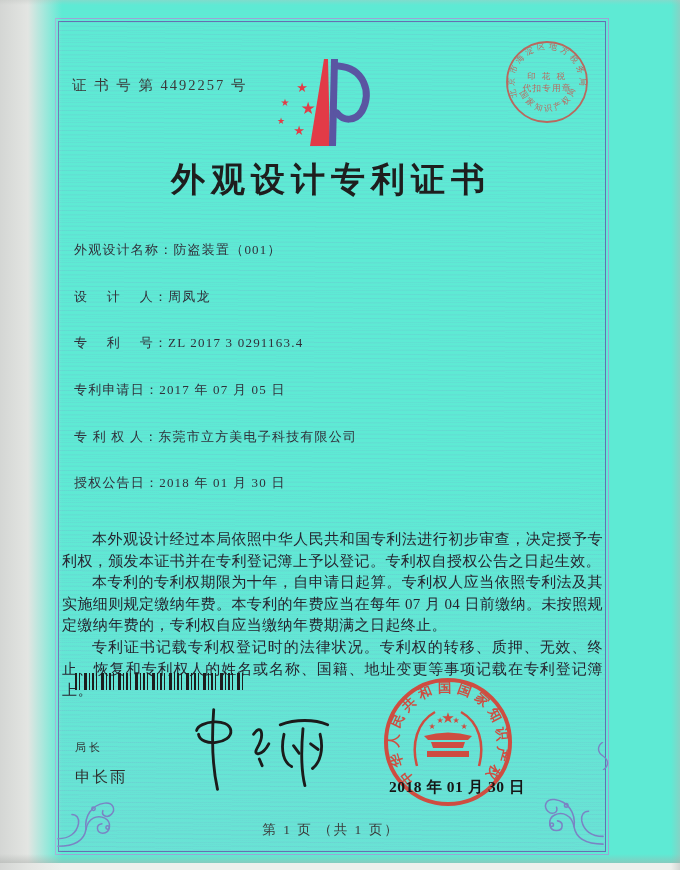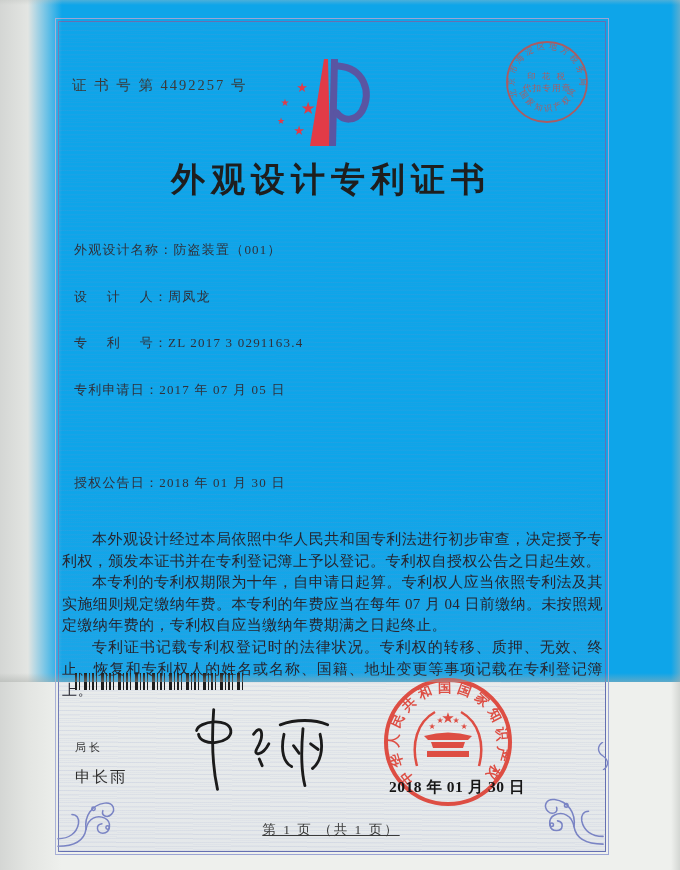--- a/index.html
+++ b/index.html
@@ -1,17 +1,17 @@
 <!DOCTYPE html>
 <html><head>
 <meta charset="utf-8">
 <style>
   html,body{margin:0;padding:0;width:680px;height:870px;overflow:hidden;
     background:#eef0ed;font-family:"Liberation Serif","DejaVu Serif",serif;}
-  #scan{position:relative;width:680px;height:682px;background:#0ea5e9;}
+  #scan{position:relative;width:680px;height:863px;background:#5eead4;}
   .abs{position:absolute;}
   
   #frame{left:58px;top:21px;width:546px;height:829px;
     border:1px solid #6570b2;outline:1px solid #9ba4d4;outline-offset:2px;
     background-image:
       repeating-linear-gradient(0deg, rgba(125,140,200,0.10) 0 1px, rgba(125,140,200,0) 1px 4px),
       repeating-linear-gradient(1.5deg, rgba(125,140,200,0.06) 0 1px, rgba(125,140,200,0) 1px 5px),
       linear-gradient(180deg, rgba(255,255,255,0) 55%, rgba(170,182,215,0.14) 100%);}
   #cert-no{left:72px;top:76px;font-size:14.5px;letter-spacing:2px;color:#3a3a3a;}
   #title{left:58px;top:157px;width:546px;text-align:center;font-size:34px;
@@ -22,21 +22,21 @@
   #body-text p{margin:0;text-indent:2em;}
   #barcode{left:75px;top:673px;width:168px;height:17px;
     background:repeating-linear-gradient(90deg,#1d1d1d 0 2px,transparent 2px 4px,
       #1d1d1d 4px 5px,transparent 5px 9px,#1d1d1d 9px 12px,transparent 12px 14px,
       #1d1d1d 14px 15px,transparent 15px 17px);}
   #signer-title{left:75px;top:740px;font-size:11px;color:#2e2e2e;letter-spacing:3px;}
   #signer-name{left:75px;top:767px;font-size:15.5px;color:#2e2e2e;letter-spacing:2px;}
   #seal-date{left:389px;top:777px;font-size:15.5px;font-weight:bold;color:#161616;
     letter-spacing:0.5px;z-index:6;}
   #footer-page{left:58px;top:821px;width:546px;text-align:center;font-size:13.5px;
-    color:#3a3a3a;letter-spacing:2px;text-decoration:underline;}
+    color:#3a3a3a;letter-spacing:2px;}
   
   #gutter-shadow{left:0;top:0;width:62px;height:870px;z-index:9;pointer-events:none;
     background:linear-gradient(90deg,#d4d6d4 0%,#e3e5e2 45%,rgba(247,247,244,0) 100%);}
   #edge-right{right:0;top:0;width:9px;height:870px;z-index:9;pointer-events:none;
     background:linear-gradient(270deg,rgba(180,184,180,0.45),rgba(180,184,180,0));}
   #edge-bottom{left:0;bottom:0;width:680px;height:9px;z-index:9;pointer-events:none;
     background:linear-gradient(0deg,rgba(170,174,170,0.5),rgba(170,174,170,0));}
   #edge-top{left:0;top:0;width:680px;height:5px;z-index:9;pointer-events:none;
     background:linear-gradient(180deg,rgba(190,194,190,0.35),rgba(190,194,190,0));}
   svg{display:block;}
@@ -107,20 +107,21 @@
       <text x="0" y="9" text-anchor="middle" font-size="8.8" fill="#cd4d45" letter-spacing="1">代扣专用章</text>
     </svg>
   </div>
 
   <div id="title" class="abs">外观设计专利证书</div>
 
   <div class="field abs" style="top:241px"><span>外观设计名称：</span><span>防盗装置（001）</span></div>
   <div class="field abs" style="top:288px"><span>设　 计　 人：</span><span>周凤龙</span></div>
   <div class="field abs" style="top:334px"><span>专　 利　 号：</span><span>ZL 2017 3 0291163.4</span></div>
   <div class="field abs" style="top:381px"><span>专利申请日：</span><span>2017 年 07 月 05 日</span></div>
+  <div class="field abs" style="top:428px"><span>专 利 权 人：</span><span>东莞市立方美电子科技有限公司</span></div>
   <div class="field abs" style="top:474px"><span>授权公告日：</span><span>2018 年 01 月 30 日</span></div>
 
   <div id="body-text" class="abs">
     <p>本外观设计经过本局依照中华人民共和国专利法进行初步审查，决定授予专利权，颁发本证书并在专利登记簿上予以登记。专利权自授权公告之日起生效。</p>
     <p>本专利的专利权期限为十年，自申请日起算。专利权人应当依照专利法及其实施细则规定缴纳年费。本专利的年费应当在每年 07 月 04 日前缴纳。未按照规定缴纳年费的，专利权自应当缴纳年费期满之日起终止。</p>
     <p>专利证书记载专利权登记时的法律状况。专利权的转移、质押、无效、终止、恢复和专利权人的姓名或名称、国籍、地址变更等事项记载在专利登记簿上。</p>
   </div>
 
   <div id="barcode" class="abs"></div>
 

